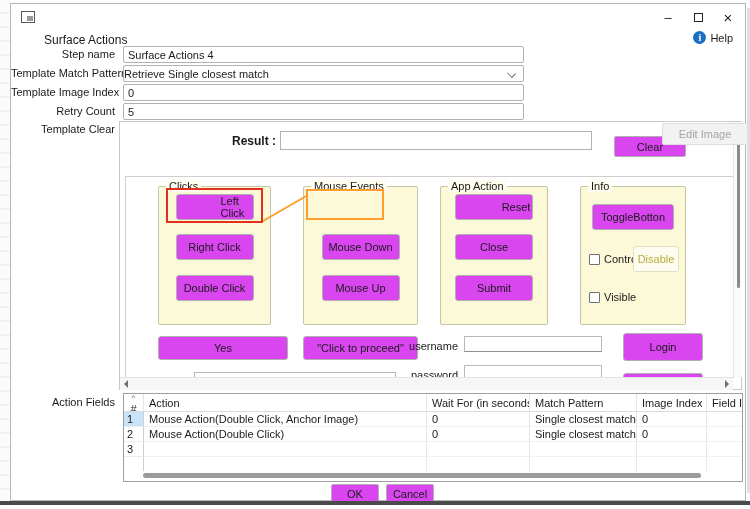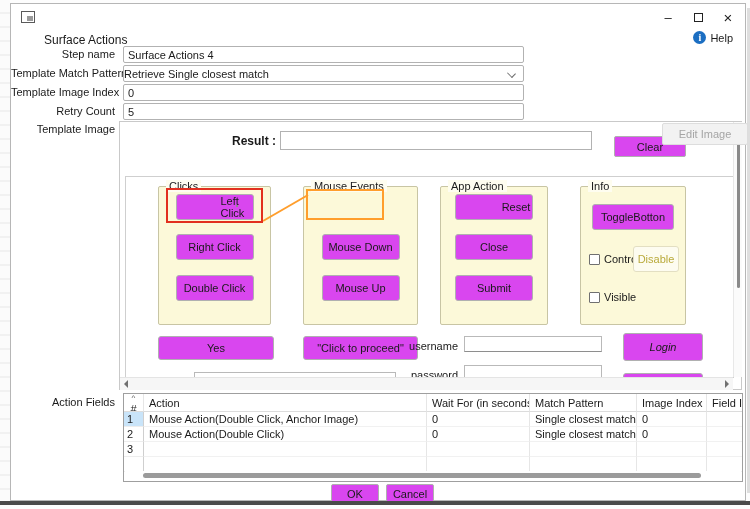--- a/index.html
+++ b/index.html
@@ -73,30 +73,30 @@
   .gbtn { position:absolute; left:50%; transform:translateX(-50%); width:78px; height:26px; }
   .b1 { top:7px;padding-left:44px; } .b2 { top:47px; } .b3 { top:88px; }
   .toggle-btn { top:17px; width:82px; }
   .check-row { position:absolute; left:8px; display:flex; align-items:center; gap:4px; }
   .checkbox { width:11px; height:11px; border:1px solid #707070; background:#fff; border-radius:1px; }
   .control-row { top:66px; } .visible-row { top:104px; }
   .disable-btn { position:absolute; right:6px; top:59px; width:46px; height:26px;
     background:#fdfcf0; border:1px solid #e3dfc2; color:#b9aa3c; border-radius:3px;
     display:flex; align-items:center; justify-content:center; }
 
-  .yes-btn { position:absolute; left:32px; top:159px; width:116px; height:24px; }
+  .yes-btn { position:absolute; left:32px; top:159px; width:130px; height:24px; }
   .ctp-btn { position:absolute; left:177px; top:159px; width:115px; height:24px; }
   .mini-label { position:absolute; width:62px; text-align:right; white-space:nowrap; }
   .username-label { left:270px; top:163px; }
   .password-label { left:270px; top:192px; }
   .mini-input { position:absolute; width:138px; height:16px; border:1px solid #b9b9b9;
     border-bottom:1px solid #8e8e8e; background:#fff; }
   .username-input { left:338px; top:159px; }
   .password-input { left:338px; top:188px; }
-  .login-btn { position:absolute; left:497px; top:156px; width:80px; height:28px;font-style:italic; }
+  .login-btn { position:absolute; left:497px; top:156px; width:80px; height:28px; }
   .partial-btn { position:absolute; left:497px; top:196px; width:80px; height:20px; }
   .textbox-label { position:absolute; left:32px; top:198px; }
   .textbox-input { position:absolute; left:68px; top:195px; width:202px; height:16px;
     border:1px solid #b9b9b9; background:#fff; }
 
   .red-box { position:absolute; left:40px; top:11px; width:97px; height:35px; z-index:4; }
   .orange-box { position:absolute; left:180px; top:12px; width:78px; height:31px; z-index:4; }
   .anno-svg { position:absolute; left:0; top:0; pointer-events:none; z-index:3; }
   .dot { position:absolute; left:110px; top:28px; width:2px; height:2px; background:#8e8e8e; }
 
@@ -166,21 +166,21 @@
       <span>Retrieve Single closest match</span>
       <span class="combo-chevron"></span>
     </div>
 
     <div class="flabel" style="top:82px">Template Image Index</div>
     <input class="finput" style="top: 80px;" value="0">
 
     <div class="flabel" style="top:101px">Retry Count</div>
     <input class="finput" style="top: 99px;" value="5">
 
-    <div class="flabel" style="top:119px">Template Image</div>
+    <div class="flabel" style="top:119px">Template Clear</div>
 
     <div class="panel">
       <div class="edit-image-btn">Edit Image</div>
       <div class="result-label">Result :</div>
       <input class="result-input" value="" style="">
       <div class="btn clear-btn">Clear</div>
 
 
       <div class="tab-content">
 

